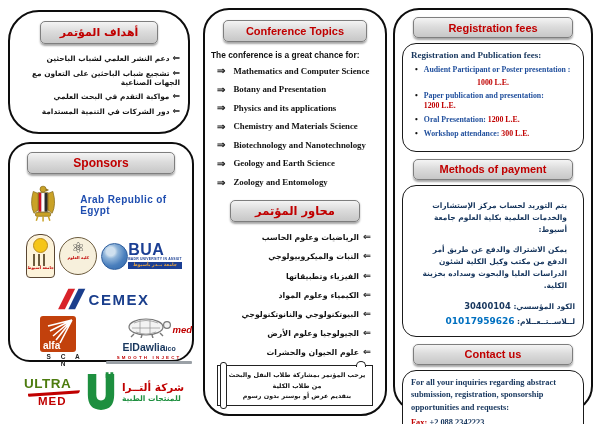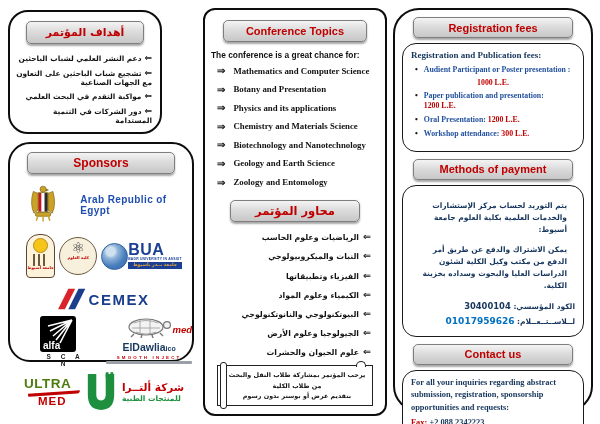--- a/index.html
+++ b/index.html
@@ -4,21 +4,21 @@
 <style>
   html,body{margin:0;padding:0;}
   body{width:600px;height:424px;background:#fff;position:relative;overflow:hidden;
        font-family:"Liberation Sans",sans-serif;}
   .box{position:absolute;background:#fff;border:2.5px solid #0d0d0d;box-sizing:border-box;}
   
   .hdr{display:block;margin:0 auto;background:linear-gradient(180deg,#f4f4f4 0%,#dcdcdc 45%,#c7c7c7 100%);
        border:1px solid #7e7e7e;border-radius:5px;color:#c00000;font-weight:bold;text-align:center;
        box-shadow:0 1.5px 2px rgba(0,0,0,.35);font-family:"Liberation Sans",sans-serif;}
   
-  #objectives-box{left:8px;top:10px;width:154px;height:124px;border-radius:20px;}
+  #objectives-box{left:8px;top:10px;width:182px;height:124px;border-radius:31px;}
   #objectives-box .hdr{width:116px;margin-top:9px;font-size:11px;padding:4px 0;}
   .obj-list{list-style:none;margin:9px 8px 0 6px;padding:0;direction:rtl;}
   .obj-list li{font-size:7.4px;font-weight:bold;color:#141414;margin-bottom:4.6px;text-align:right;
        font-family:"DejaVu Sans",sans-serif;}
   .arr{font-weight:bold;color:#141414;}
   .obj-list .arr{font-size:9px;margin-left:3px;}
   #sponsors-box{left:8px;top:142px;width:186px;height:220px;border-radius:22px;}
   #sponsors-box .hdr{width:146px;margin-top:8px;font-size:12px;padding:3px 0;}
   .srow{display:flex;align-items:center;}
   .row1{margin:7px 6px 0 18px;gap:22px;}
@@ -38,39 +38,39 @@
        border:1px solid #2f5f9e;}
   .bua-txt{line-height:1;}
   .bua-name{color:#1b3f94;font-weight:bold;font-size:16px;letter-spacing:.5px;line-height:14px;}
   .bua-sub{color:#1b3f94;font-size:3.4px;font-weight:bold;letter-spacing:.2px;margin-top:1px;}
   .bua-strip{background:#1b3f94;color:#e8a33d;font-size:4.6px;font-weight:bold;text-align:center;
        padding:1px 2px;margin-top:1px;font-family:"DejaVu Sans",sans-serif;}
   .row3{margin:8px 0 0;justify-content:center;gap:2px;}
   .cemex-word{color:#1a3e8c;font-weight:bold;font-size:15px;letter-spacing:1.5px;transform:scaleY(.92);}
   .row4{margin:4px 0 0 30px;gap:16px;align-items:flex-start;}
   .alfa-block{text-align:center;}
-  .alfa-sq{width:36px;height:36px;background:#000000;border-radius:3px;position:relative;overflow:hidden;}
+  .alfa-sq{width:36px;height:36px;background:#c2410c;border-radius:3px;position:relative;overflow:hidden;}
   .alfa-name{position:absolute;left:3px;bottom:1px;color:#fff;font-weight:bold;font-size:10px;}
   .alfa-scan{font-size:6.5px;font-weight:bold;color:#222;letter-spacing:4px;margin-top:1px;}
   .dawlia{position:relative;width:88px;text-align:center;}
   .dawlia-med{position:absolute;right:0;top:8px;color:#c00000;font-weight:bold;font-style:italic;font-size:9.5px;}
   .dawlia-name{color:#17365d;font-weight:bold;font-size:10.5px;line-height:10px;}
   .dawlia-ico{font-size:7px;}
   .dawlia-tag{color:#c00000;font-size:4.4px;font-weight:bold;letter-spacing:2.2px;margin-top:1px;}
   .dawlia-bar{height:2.5px;background:#9aa0a6;margin-top:1px;border-radius:1px;}
   .row5{margin:5px 0 0 14px;gap:5px;}
   .ultra-txt{text-align:left;line-height:1;}
   .ultra-word{color:#4d7c0f;font-weight:bold;font-size:13.5px;letter-spacing:.5px;}
   .ultra-swoosh{width:52px;height:3px;background:#c00000;border-radius:0 0 6px 2px;transform:rotate(-4deg);margin:1px 0 1px 4px;}
   .ultra-med{color:#c00000;font-weight:bold;font-size:11.5px;letter-spacing:1px;margin-left:14px;}
   .ultra-ar{direction:rtl;text-align:left;font-family:"DejaVu Sans",sans-serif;line-height:1.25;}
   .ultra-ar1{color:#c00000;font-weight:bold;font-size:10.5px;}
   .ultra-ar2{color:#1d8f3f;font-weight:bold;font-size:7.5px;}
   
-  #middle-box{left:203px;top:8px;width:184px;height:408px;border-radius:12px;display:flex;flex-direction:column;}
+  #middle-box{left:203px;top:8px;width:184px;height:408px;border-radius:26px;display:flex;flex-direction:column;}
   #middle-box .hdr.topics{width:142px;margin-top:10px;font-size:11px;padding:4px 0;}
   .topics-intro{font-size:8.4px;font-weight:bold;color:#111;margin:8px 0 5px 6px;}
   .topic-list{list-style:none;margin:0;padding:0 0 0 12px;}
   .topic-list li{display:flex;align-items:center;gap:8px;margin-bottom:7.6px;
        font-family:"Liberation Serif",serif;font-weight:bold;font-size:8.8px;color:#111;}
   .topic-list .arr{font-size:10px;}
   #middle-box .hdr.themes{width:128px;margin-top:5px;font-size:11.5px;padding:3px 0;
        font-family:"DejaVu Sans",sans-serif;}
   .theme-list{list-style:none;margin:9px 0 0;padding:0 14px 0 0;direction:rtl;}
   .theme-list li{font-size:7.8px;font-weight:bold;color:#141414;margin-bottom:8.2px;text-align:right;

